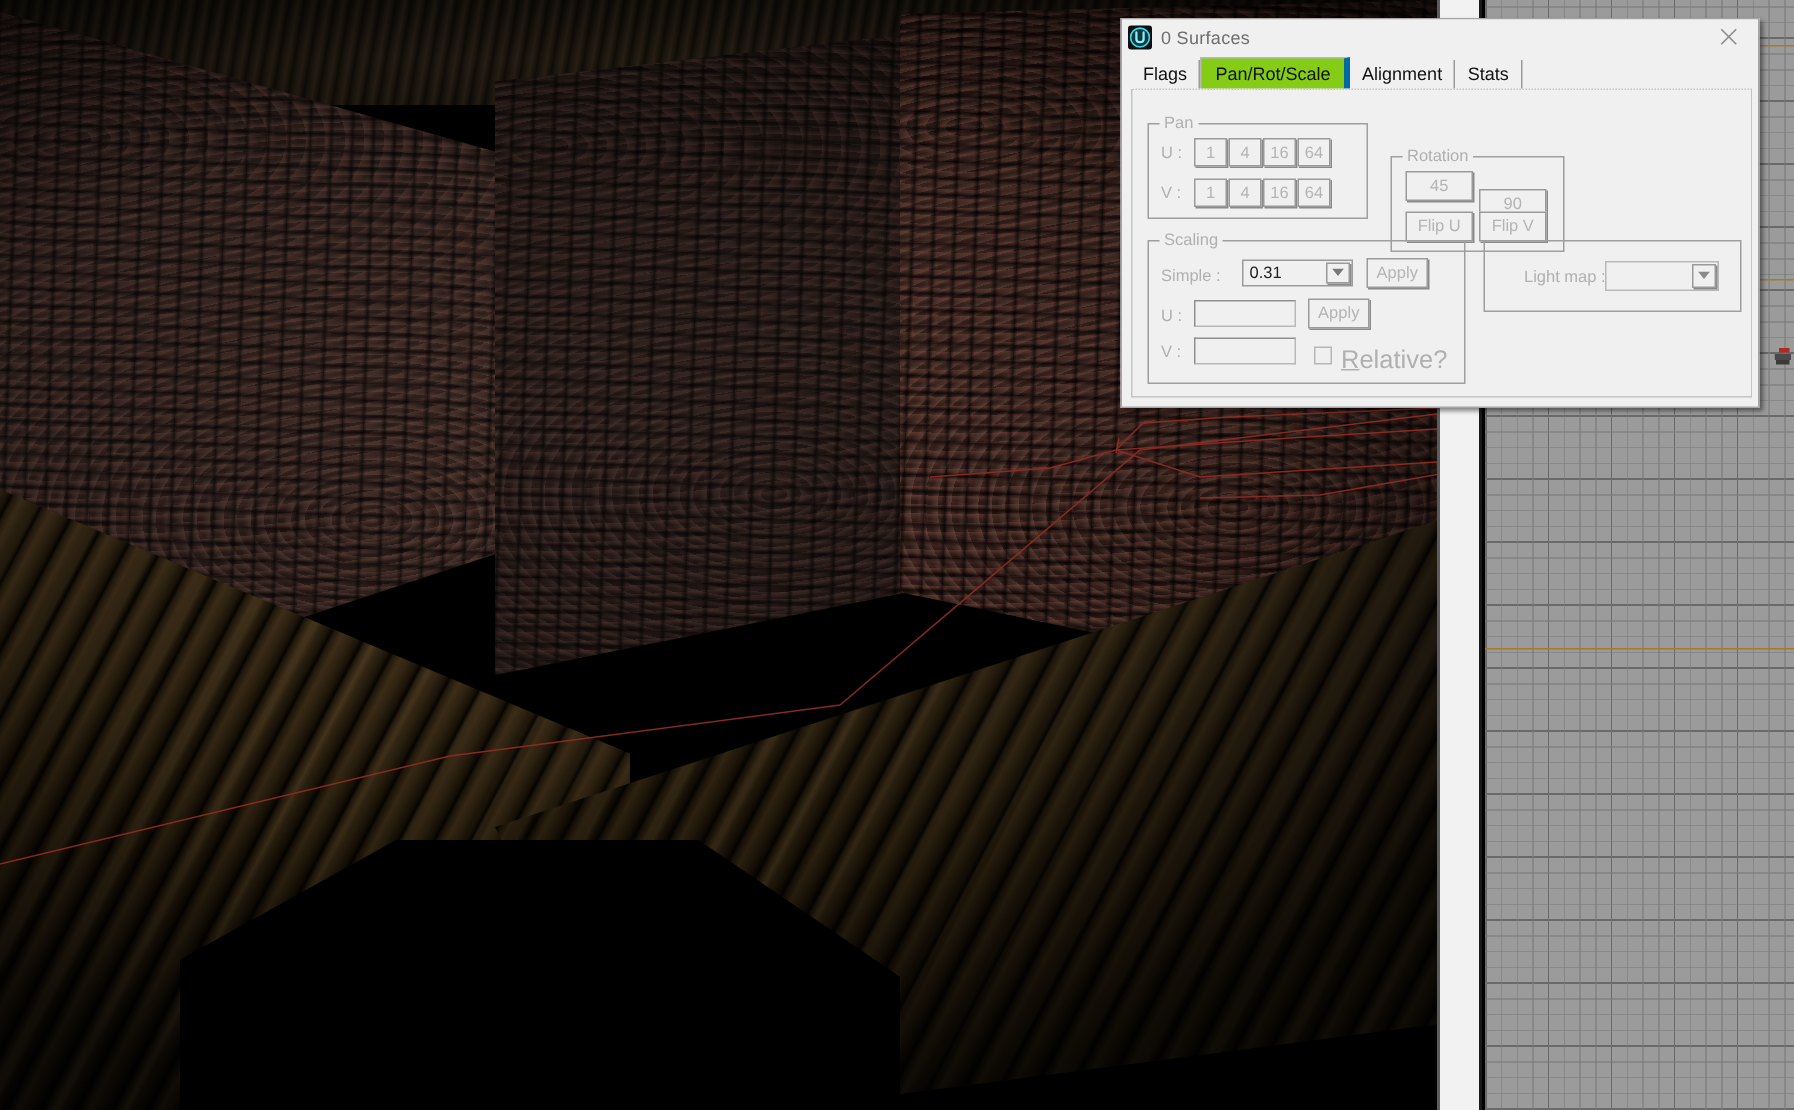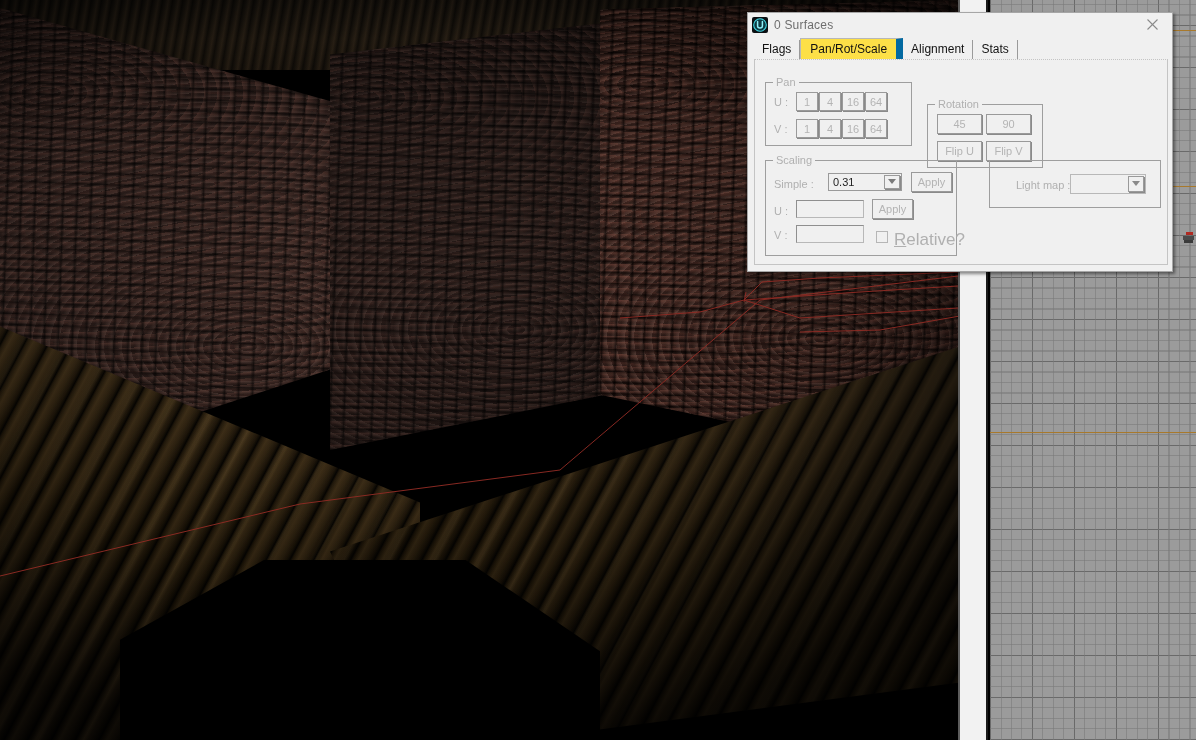--- a/index.html
+++ b/index.html
@@ -206,24 +206,24 @@
   .tab {
     font-size: 12px;
     color: #111;
     padding: 2px 8px 3px 8px;
     white-space: nowrap;
     cursor: default;
     border-right: 1px solid #9a9a9a;
     line-height: 15px;
   }
   .tab.active {
-    background: #fde047;
+    background: #84cc16;
     border: 1px solid #b8b8b8;
     border-bottom: none;
-    border-right: 7px solid #0369a1;
+    border-right: 4px solid #0369a1;
     padding: 3px 9px 4px 9px;
     margin-bottom: -1px;
     font-weight: normal;
   }
   
   #tabpage {
     position: absolute;
     left: 6px; top: 46px;
     width: 414px; height: 206px;
     border: 1px solid #c4c4c4;
@@ -241,21 +241,21 @@
     position: absolute;
     top: -7px; left: 7px;
     background: #f0f0f0;
     padding: 0 3px;
     font-size: 11px;
     color: #b0b0b0;
     white-space: nowrap;
   }
   #grpPan   { left: 10px;  top: 22px;  width: 147px; height: 64px; }
   #grpRot   { left: 172px; top: 22px;  width: 116px; height: 64px; margin-top: 22px; }
-  #grpScale { left: 10px;  top: 100px; width: 192px; height: 96px; }
+  #grpScale { left: 10px;  top: 100px; width: 212px; height: 96px; }
   #grpLight { left: 234px; top: 100px; width: 172px; height: 48px; }
 
   .rowlabel {
     position: absolute;
     font-size: 11px;
     color: #b0b0b0;
     white-space: nowrap;
   }
   
   .btn {
@@ -415,21 +415,21 @@
         <span class="rowlabel" style="left:8px; top:40px;">V :</span>
         <div class="btn panbtn" style="left:30px;  top:36px;">1</div>
         <div class="btn panbtn" style="left:53px;  top:36px;">4</div>
         <div class="btn panbtn" style="left:76px;  top:36px;">16</div>
         <div class="btn panbtn" style="left:99px;  top:36px;">64</div>
       </div>
 
       <div class="group" id="grpRot">
         <span class="glabel">Rotation</span>
         <div class="btn rotbtn" style="left:9px;  top:9px;">45</div>
-        <div class="btn rotbtn" style="left:58px; top:9px;">90</div>
+        <div class="btn rotbtn" style="left:58px; top:21px;">90</div>
         <div class="btn rotbtn" style="left:9px;  top:36px;">Flip U</div>
         <div class="btn rotbtn" style="left:58px; top:36px;">Flip V</div>
       </div>
 
 
       <div class="group" id="grpScale">
         <span class="glabel">Scaling</span>
 
         <span class="rowlabel" style="left:8px; top:17px;">Simple :</span>
         <div class="combo" style="left:62px; top:12px; width:74px; height:18px;">

